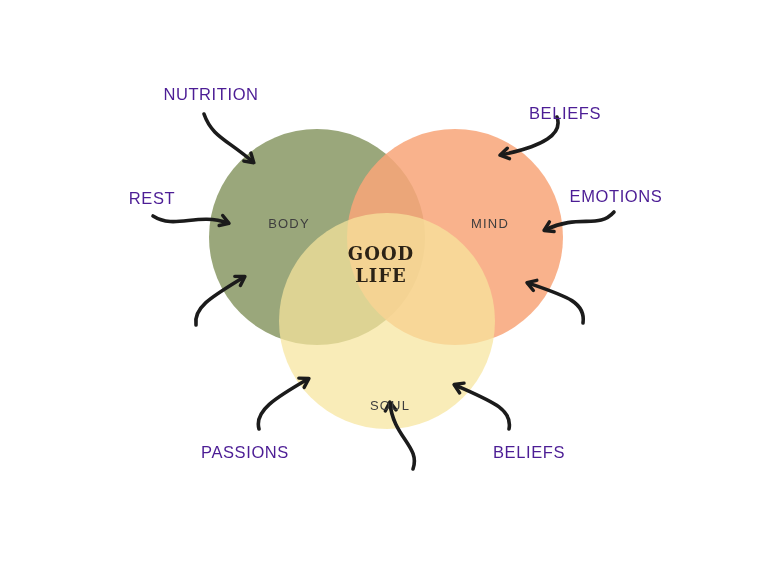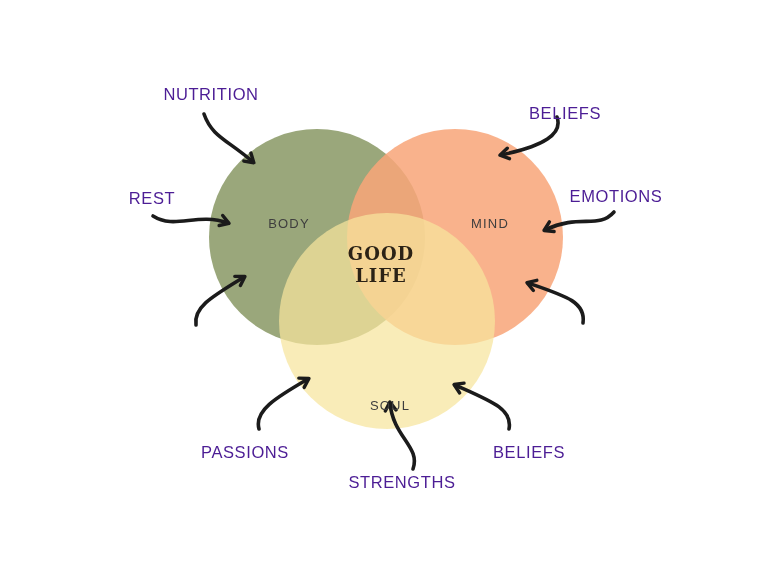--- a/index.html
+++ b/index.html
@@ -82,16 +82,15 @@
   <div class="center-label" style="left:381px; top:265px;">
     <div>GOOD</div>
     <div>LIFE</div>
   </div>
 
   <div class="label" style="left:211px; top:94px;">NUTRITION</div>
   <div class="label" style="left:152px; top:198px;">REST</div>
   <div class="label" style="left:565px; top:94px;margin-top:19px;">BELIEFS</div>
   <div class="label" style="left:616px; top:196px;">EMOTIONS</div>
   <div class="label" style="left:245px; top:452px;">PASSIONS</div>
-  <div class="label" style="left:402px; top:482px;">STRENGTHS</div>
   <div class="label" style="left:529px; top:452px;">BELIEFS</div>
 
 </div>
 
 </body></html>

